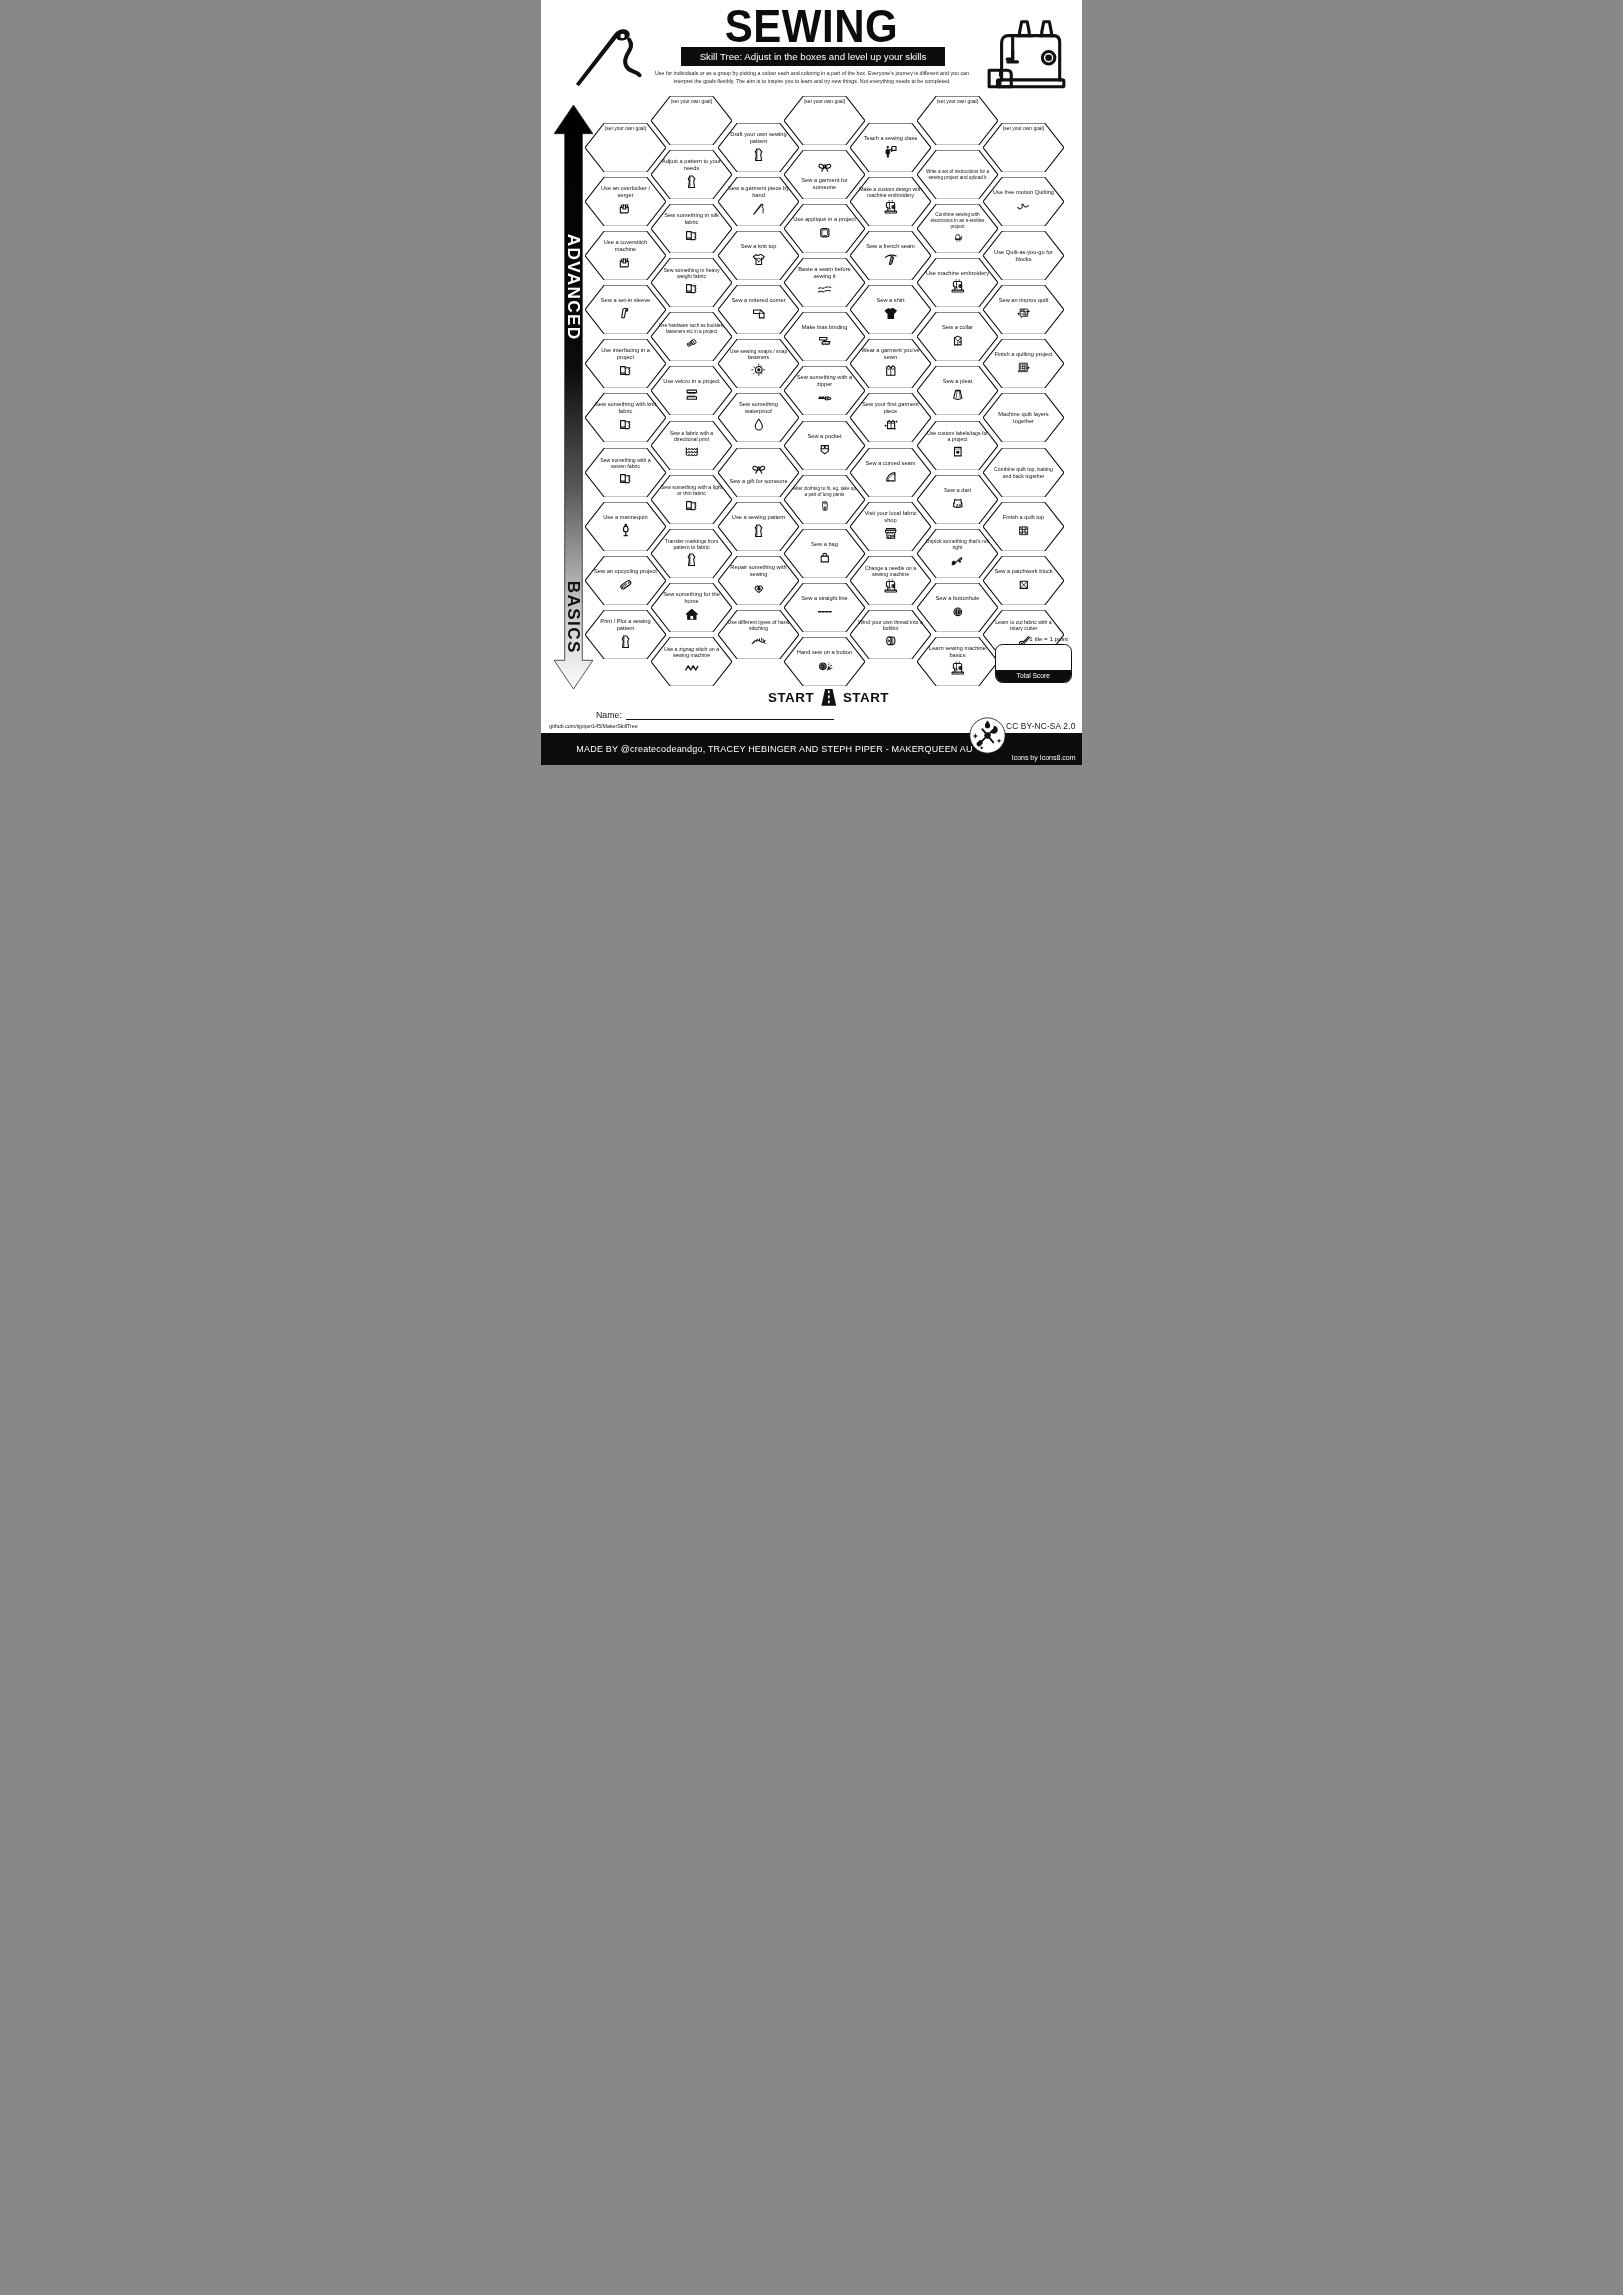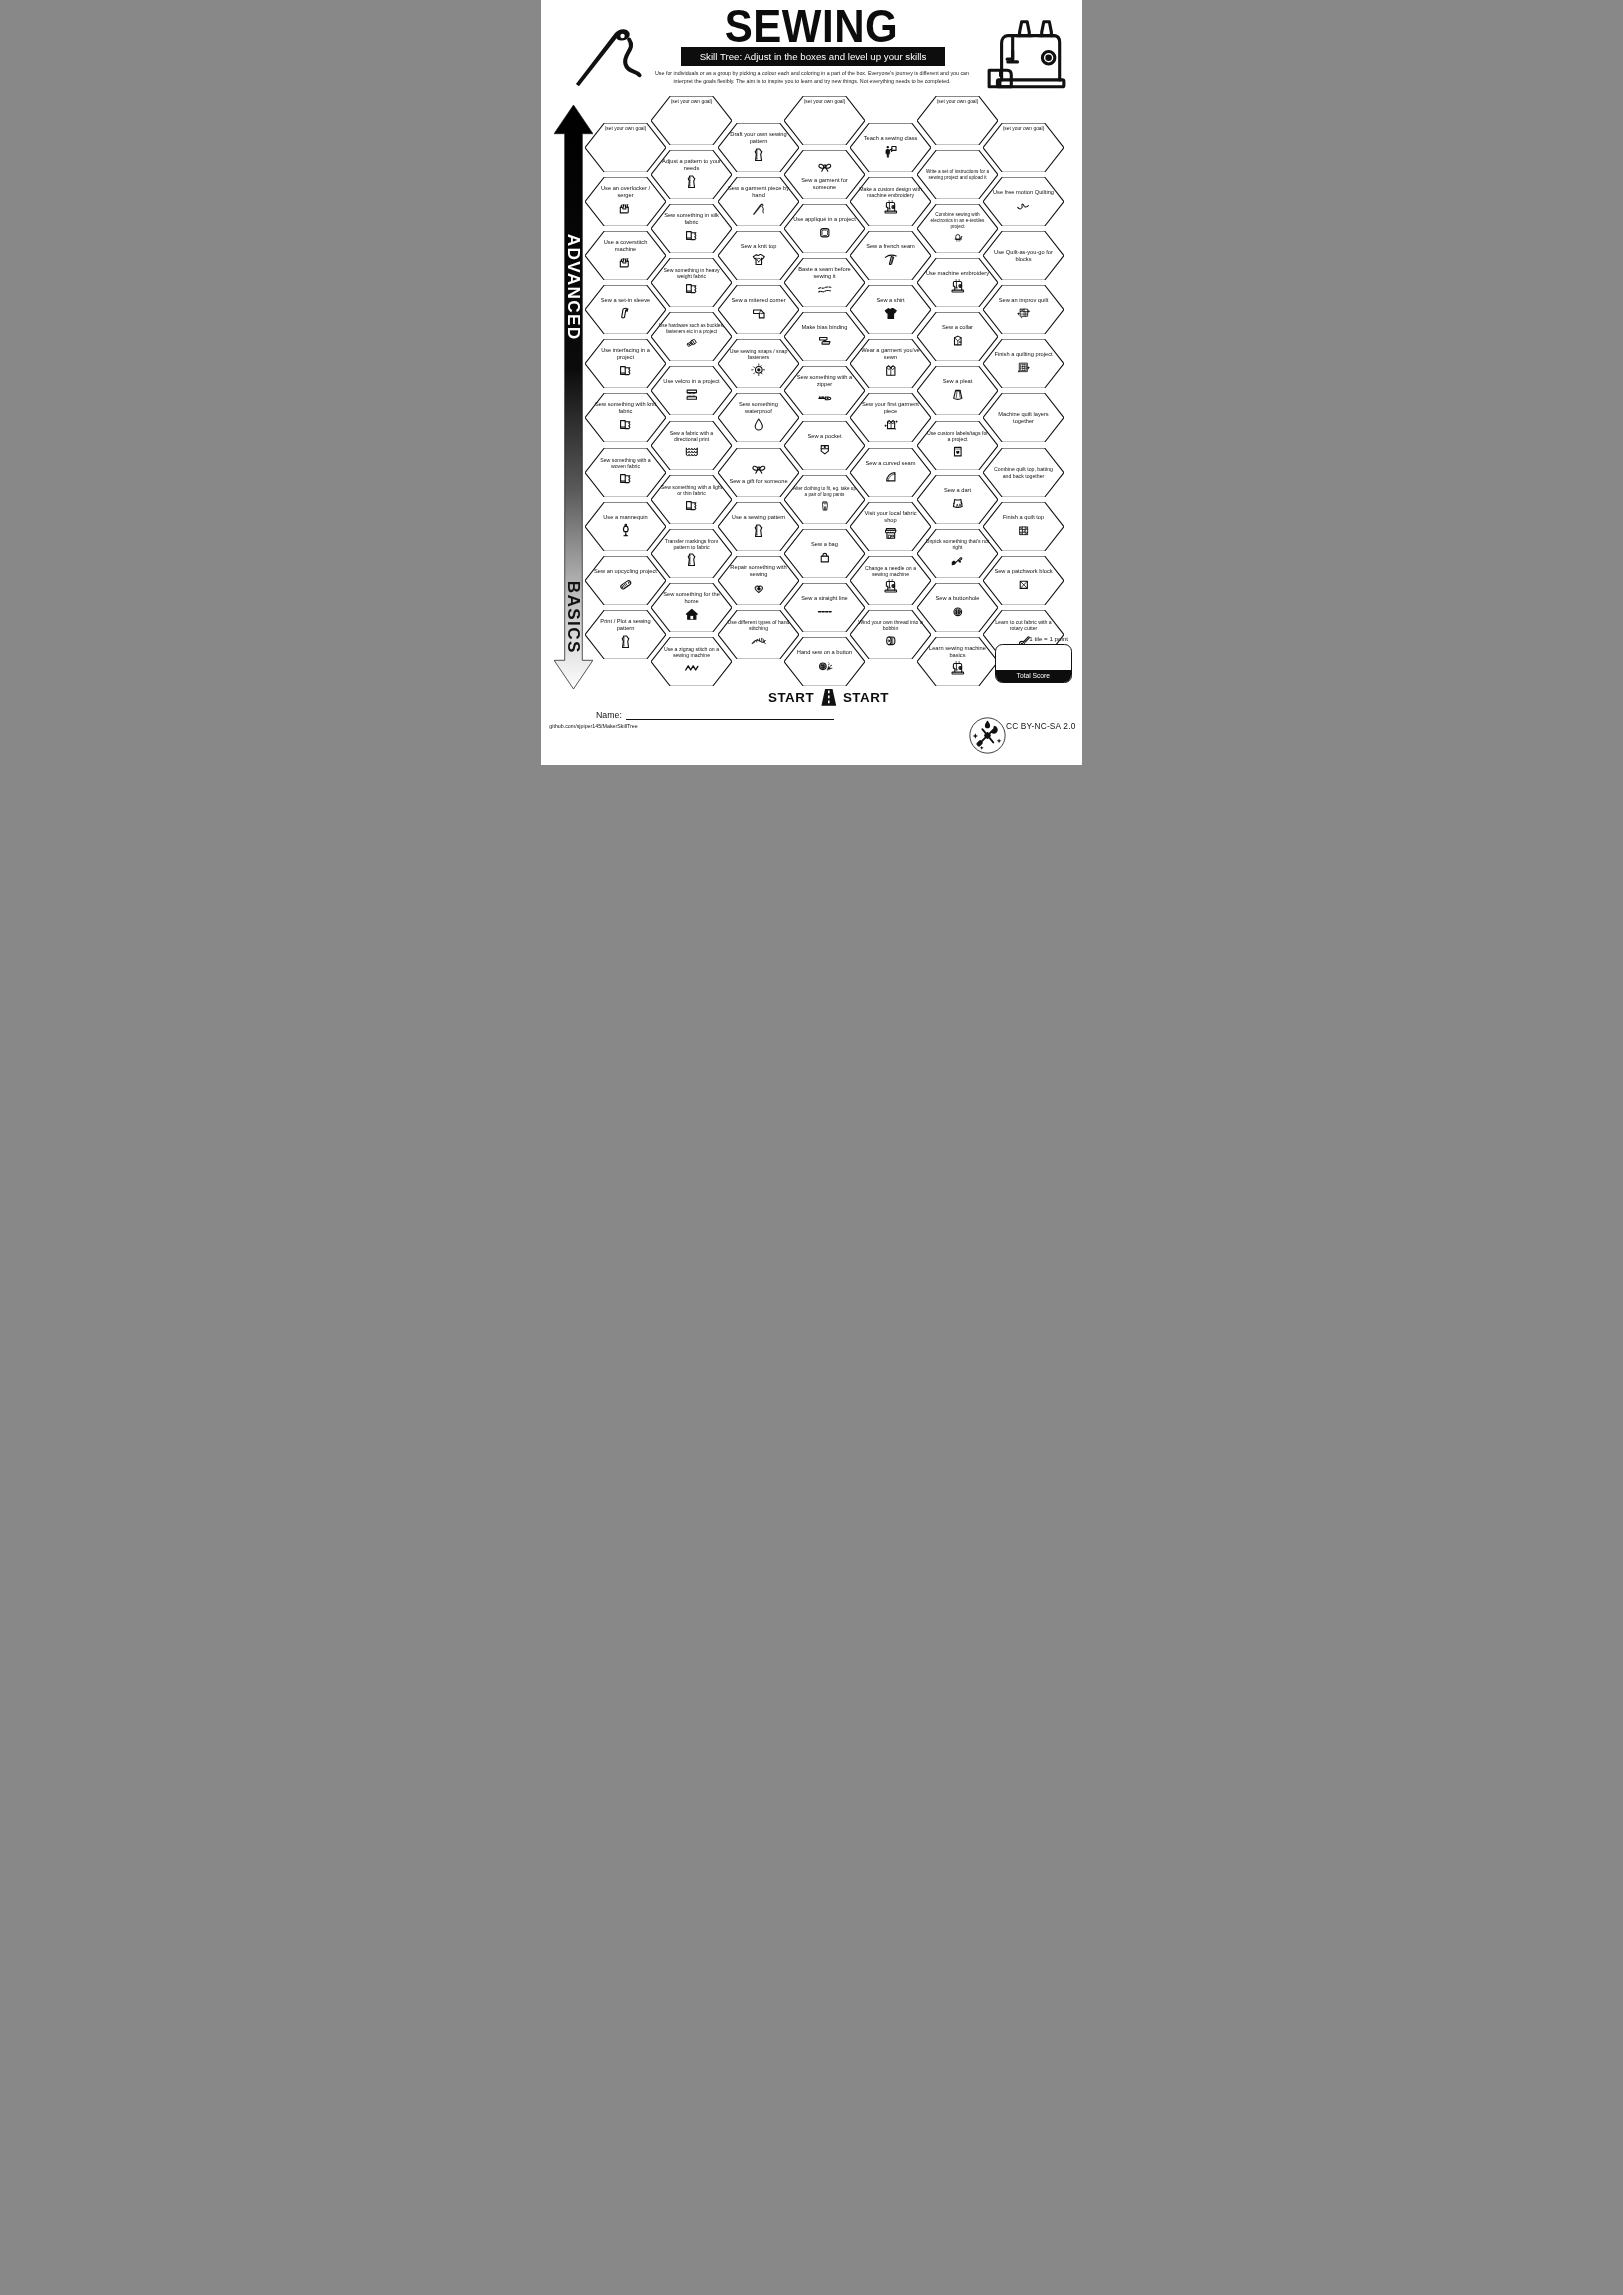--- a/index.html
+++ b/index.html
@@ -1178,16 +1178,19 @@
     </g>
     <path d="M43 15a7 7 0 1 1-6 11l5-6z" fill="#111"></path>
     <rect x="13" y="42" width="11" height="8" rx="3" transform="rotate(-45 18 46)" fill="#111"></rect>
     <rect x="27" y="27" width="10" height="10" rx="3" transform="rotate(45 32 32)" fill="#111"></rect>
     <path d="M32 6c3 4 4.5 6.5 4.5 9a4.5 4.5 0 0 1-9 0c0-2.5 1.5-5 4.5-9z" fill="#111"></path>
     <path d="M11 28l1.4 3.4 3.4 1.4-3.4 1.4L11 37.6 9.6 34.2 6.2 32.8l3.4-1.4z" fill="#111"></path>
     <path d="M52 37l1.2 3 3 1.2-3 1.2-1.2 3-1.2-3-3-1.2 3-1.2z" fill="#111"></path>
     <path d="M22 50l1 2.4 2.4 1-2.4 1-1 2.4-1-2.4-2.4-1 2.4-1z" fill="#111"></path>
   </svg>
 
+  <div class="footer-bar">
+    <span class="credit">MADE BY @createcodeandgo, TRACEY HEBINGER  AND STEPH PIPER  -  MAKERQUEEN AU</span>
+  </div>
   <div class="icons-credit">Icons by Icons8.com</div>
 
 </div>
 
 
 </body></html>

